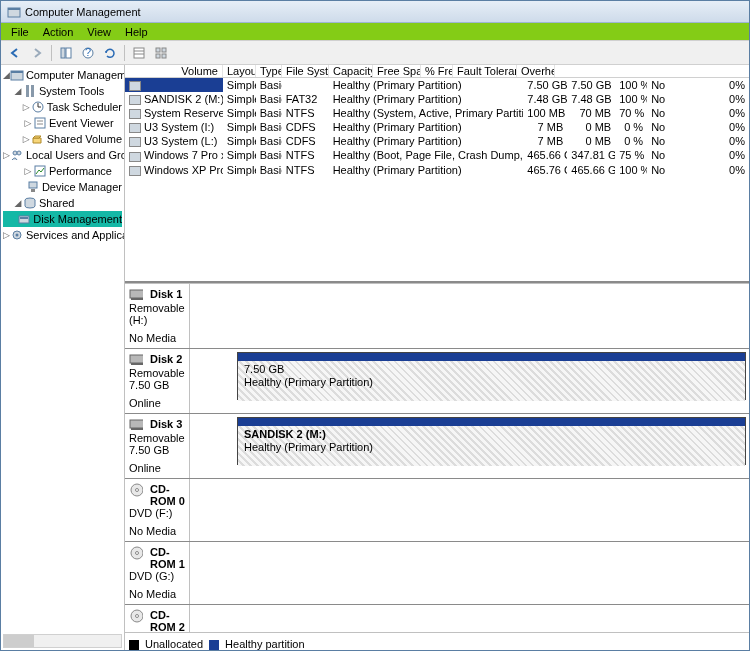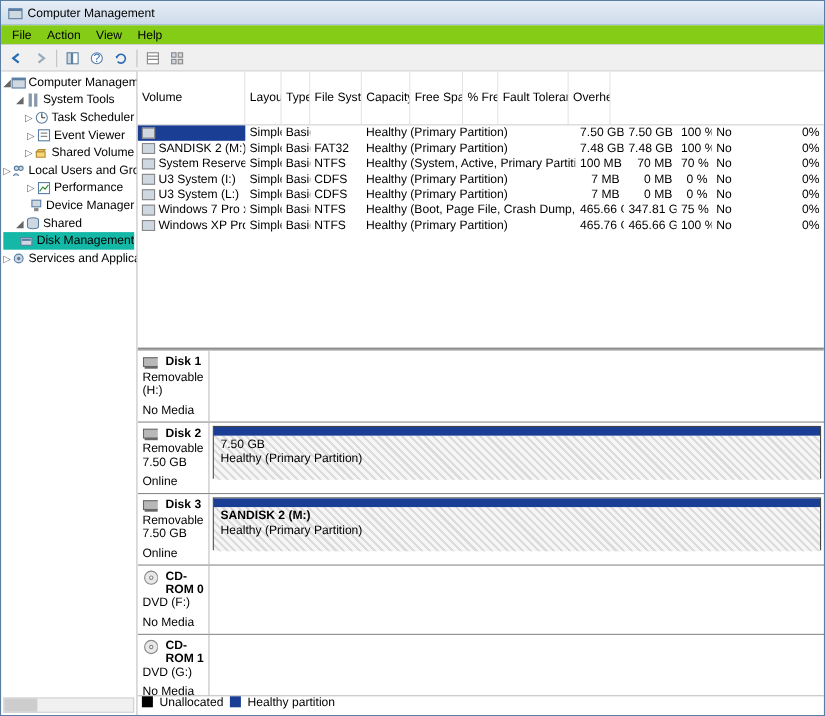--- a/index.html
+++ b/index.html
@@ -16,38 +16,38 @@
 .tree-item { white-space: nowrap; padding: 1px 0 1px 0; cursor: default; display: flex; align-items: center; }
 .tree-item.sel { background: #14b8a6; }
 .tree-indent { display: inline-block; }
 .tree-exp { display: inline-block; width: 10px; text-align: center; color: #666; font-size: 9px; }
 .tree-icon { width: 14px; height: 14px; display: inline-flex; align-items: center; justify-content: center; margin-right: 2px; }
 .tree-scroll { position: absolute; bottom: 2px; left: 2px; right: 2px; height: 14px; background: #f0f0f0; border: 1px solid #d0d0d0; display: flex; }
 .tree-scroll .thumb { width: 30px; height: 100%; background: #cdcdcd; }
 .main { flex: 1; display: flex; flex-direction: column; overflow: hidden; }
 .volumes { border-bottom: 2px solid #8a8a8a; }
 .vol-header { display: flex; background: #fff; border-bottom: 1px solid #d0d0d0; }
-.vol-header > div { padding: 18px 4px; border-right: 1px solid #e4e4e4; white-space: nowrap; overflow: hidden; }
+.vol-header > div { padding: 0 4px; border-right: 1px solid #e4e4e4; white-space: nowrap; overflow: hidden; text-align: right; }
 .vol-rows { }
 .vol-row { display: flex; }
 .vol-row > div { padding: 1px 4px; white-space: nowrap; overflow: hidden; }
 .vol-row.sel > div:first-child { background: #1a3e94; color: #fff; }
 .vol-icon { width: 12px; height: 10px; display: inline-block; background: #cfd8e0; border: 1px solid #888; margin-right: 3px; vertical-align: middle; }
 .c-vol { width: 98px; } .c-lay { width: 33px; } .c-typ { width: 26px; } .c-fs { width: 47px; } .c-sta { width: 195px; } .c-cap { width: 44px; text-align: right; } .c-free { width: 48px; text-align: right; } .c-pct { width: 32px; text-align: right; } .c-ft { width: 64px; } .c-ov { width: 38px; text-align: right; }
 .disks { flex: 1; overflow-y: auto; border-top: 1px solid #c0c0c0; }
-.disk { display: flex; border-bottom: 1px solid #8a8a8a; min-height: 56px; }
+.disk { display: flex; border-bottom: 1px solid #8a8a8a; min-height: 56px; gap: 44px; }
 .disk-label { width: 65px; padding: 4px; border-right: 1px solid #c0c0c0; }
 .disk-label .name { font-weight: bold; }
 .disk-label .icon { width: 18px; height: 14px; float: left; margin-right: 3px; }
 .disk-body { flex: 1; padding: 3px; position: relative; }
 .disk-part { border: 1px solid #444; height: 48px; position: relative; }
 .disk-part .headbar { height: 8px; background: #1a3e94; }
 .disk-part .hatch { height: 40px; background: repeating-linear-gradient(45deg,#f6f6f6,#f6f6f6 3px,#dcdcdc 3px,#dcdcdc 5px); padding: 2px 6px; display:flex; flex-direction:column; gap:1px; }
 .disk-part .hatch .pname { font-weight: bold; }
-.legend { height: 18px; border-top: 1px solid #c0c0c0; display: flex; align-items: flex-start; padding-left: 4px; gap: 6px; }
+.legend { height: 18px; border-top: 1px solid #c0c0c0; display: flex; align-items: flex-end; padding-left: 4px; gap: 6px; }
 .legend .sw { width: 10px; height: 10px; display: inline-block; }
 svg { display: block; }
 </style>
 </head>
 <body>
 
 <div class="titlebar">
   <span class="icon">
     <svg width="14" height="14">
         <rect x="1" y="3" width="12" height="9" fill="#cfd8e0" stroke="#5a7ea3"></rect>

